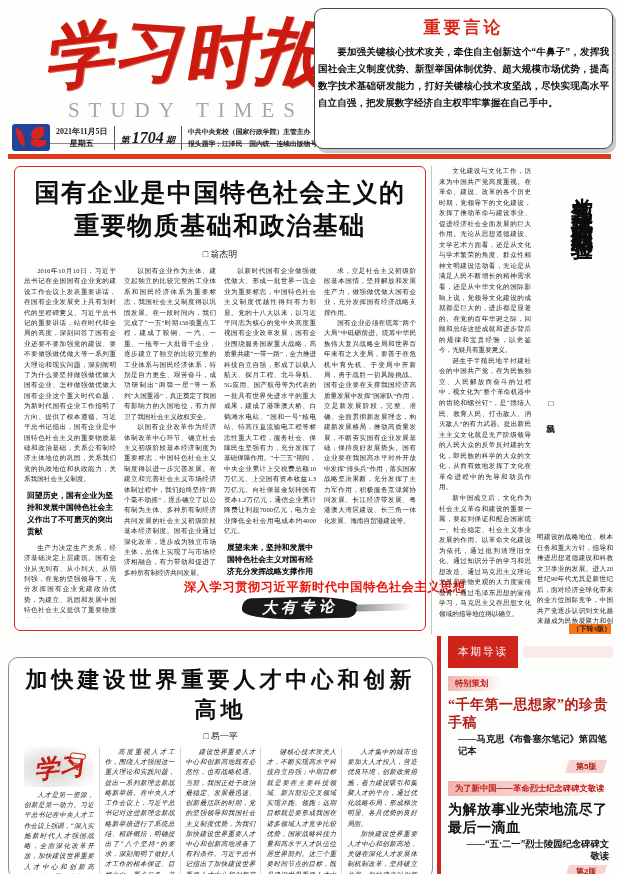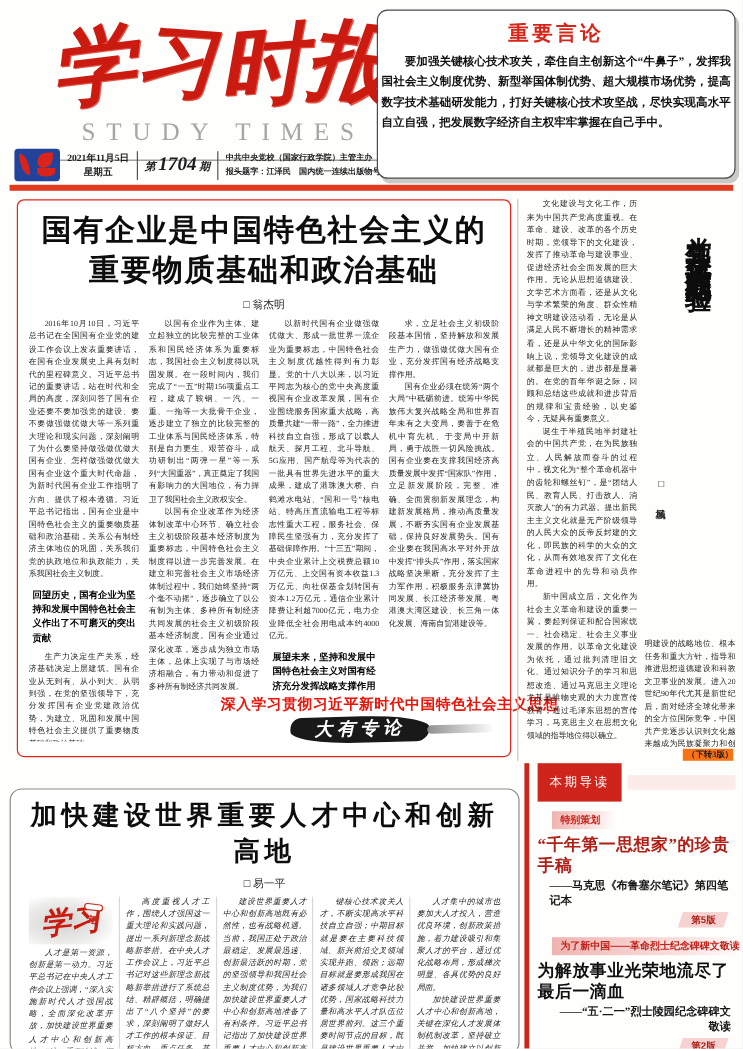--- a/index.html
+++ b/index.html
@@ -12,21 +12,21 @@
   
   .masthead { position:absolute; left:22px; top:2px; width:328px; text-align:center; }
   .mast-title { height:100px; display:flex; justify-content:center; align-items:center; gap:2px; }
   .mast-c { display:inline-block; font-weight:900; font-style:italic; color:#cb1b10;
             line-height:1; font-family:"DejaVu Serif",serif; text-shadow:1px 1px 0 #e2564a; }
   .mc0{ font-size:70px; transform:rotate(-7deg) translateY(3px); }
   .mc1{ font-size:66px; transform:rotate(4deg) translateY(-2px); }
   .mc2{ font-size:72px; transform:rotate(-4deg) translateY(2px); }
   .mc3{ font-size:74px; transform:rotate(6deg); }
   .mast-sub { font-size:21px; letter-spacing:9px; color:#a6a6a2; margin-top:-4px;
-              border-bottom:1px solid #8a8a88; padding-bottom:10px; }
+              border-bottom:1px solid #8a8a88; padding-bottom:20px; }
   .info-row { position:absolute; left:12px; top:124px; width:338px; display:flex; align-items:center; gap:6px; }
   .brand-logo { width:38px; height:27px; background:#21439b; border-radius:3px; position:relative; flex:0 0 auto; }
   .brand-logo i { position:absolute; background:#d8241a; }
   .brand-logo .s1 { width:9px; height:18px; left:4px; top:4px; border-radius:0 100% 0 100%; }
   .brand-logo .s2 { width:13px; height:13px; right:6px; top:3px; border-radius:100% 0 100% 60%; }
   .brand-logo .s3 { width:15px; height:7px; right:4px; bottom:4px; border-radius:0 0 100% 100%; }
   .date-block { font-size:8px; font-weight:bold; text-align:center; line-height:1.5; white-space:nowrap; }
   .vdiv { width:1px; height:24px; background:#555; flex:0 0 auto; }
   .issue-block { font-size:9px; font-weight:bold; white-space:nowrap;font-style:italic; }
   .issue-no { font-size:16px; font-family:"Liberation Serif",serif; }
@@ -93,21 +93,21 @@
              border-radius:4px; padding:2px 1px; transform:rotate(7deg); background:#fff; }
   
   .digest { position:absolute; left:437px; top:636px; width:176px; height:238px;
             border-left:4px solid #ce241b; padding-left:7px; font-family:"Liberation Sans",sans-serif; }
   .digest-head { display:flex; align-items:center; gap:5px; }
   .digest-pill { background:#ce241b; color:#fff; font-size:10.5px; font-weight:normal;
                  letter-spacing:2px; padding:9px 10px; }
   .digest-rule { flex:1; height:12px; background:#fbecea; }
   .dg-tag { display:inline-block; margin-top:8px; font-size:8.3px; font-weight:bold; color:#c2211a;
             padding:2px 16px 2px 7px; white-space:nowrap;
-            background:linear-gradient(100deg,#efb3b0 0%,#f9dedc 60%,rgba(255,255,255,0) 92%);margin-left:12px; }
+            background:linear-gradient(100deg,#efb3b0 0%,#f9dedc 60%,rgba(255,255,255,0) 92%); }
   .dg-title { font-family:"Liberation Serif",serif; font-size:14px; font-weight:900;
               margin:5px 0 2px; line-height:1.25; letter-spacing:0.5px; color:#101010; }
   .dg-title.red { color:#b01f17; }
   .dg-sub { font-family:"Liberation Serif",serif; font-size:9.3px; font-weight:bold; color:#181818;
             margin-left:10px; line-height:1.3; }
   .dg-sub.right { text-align:right; margin-right:4px; }
   .dg-page { display:block; width:fit-content; margin:3px 8px 0 auto; background:#f6d2d0;
              color:#b01f17; font-size:8px; font-weight:bold; padding:1px 9px; transform:skewX(-18deg); }
   .dg-page span { display:inline-block; transform:skewX(18deg); }
 </style>

